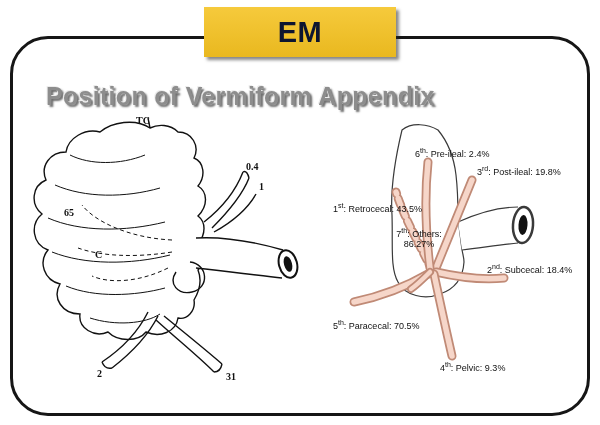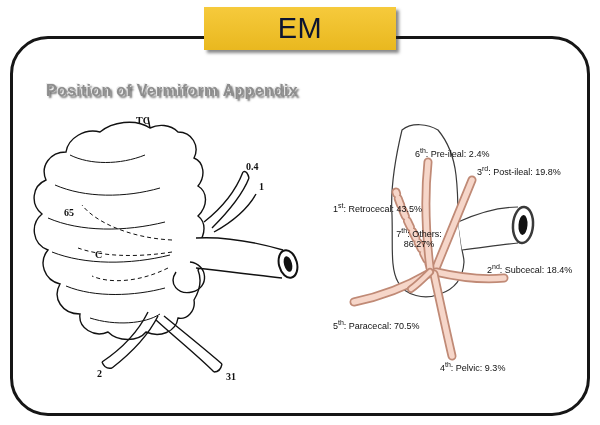--- a/index.html
+++ b/index.html
@@ -1,29 +1,29 @@
 <!DOCTYPE html>
 <html><head>
 <meta charset="utf-8">
 <style>
   html,body { margin:0; padding:0; background:#ffffff; font-family:"Liberation Sans", sans-serif; }
   .stage { position:relative; width:600px; height:425px; background:#ffffff; overflow:hidden; }
 
   .frame { position:absolute; left:10px; top:36px; width:574px; height:374px;
            border:3px solid #161616; border-radius:38px; background:#ffffff; z-index:1; }
 
-  .banner { position:absolute; left:204px; top:7px; width:192px; height:43px;
+  .banner { position:absolute; left:204px; top:7px; width:192px; height:50px;
             background:linear-gradient(#f6ca3c,#e9b81f);
             display:flex; align-items:center; justify-content:center;
-            font-weight:normal; font-size:29px; letter-spacing:.5px;
+            font-weight:bold; font-size:29px; letter-spacing:.5px;
             box-shadow:3px 3px 3px rgba(40,40,40,.55); z-index:6; }
   .banner .em   { color:#0d1530; }
   .banner .note { color:#2742c8; }
 
-  .title { position:absolute; left:46px; top:82px; font-size:16px; font-weight:bold;
+  .title { position:absolute; left:46px; top:82px; font-size:25px; font-weight:bold;
            color:#8d8d8d; letter-spacing:.3px;
            text-shadow:-1px -1px 0 #ececec, 2px 2px 2px #6f6f6f; z-index:3; }
 
   .art { position:absolute; left:0; top:0; z-index:2; }
 
   .rlabel { position:absolute; font-size:9px; color:#101010; white-space:nowrap; z-index:5; }
   .rlabel sup { font-size:7px; line-height:0; }
   .rlabel.center { text-align:center; white-space:normal; width:62px; line-height:1.15; }
 </style>
 </head>

